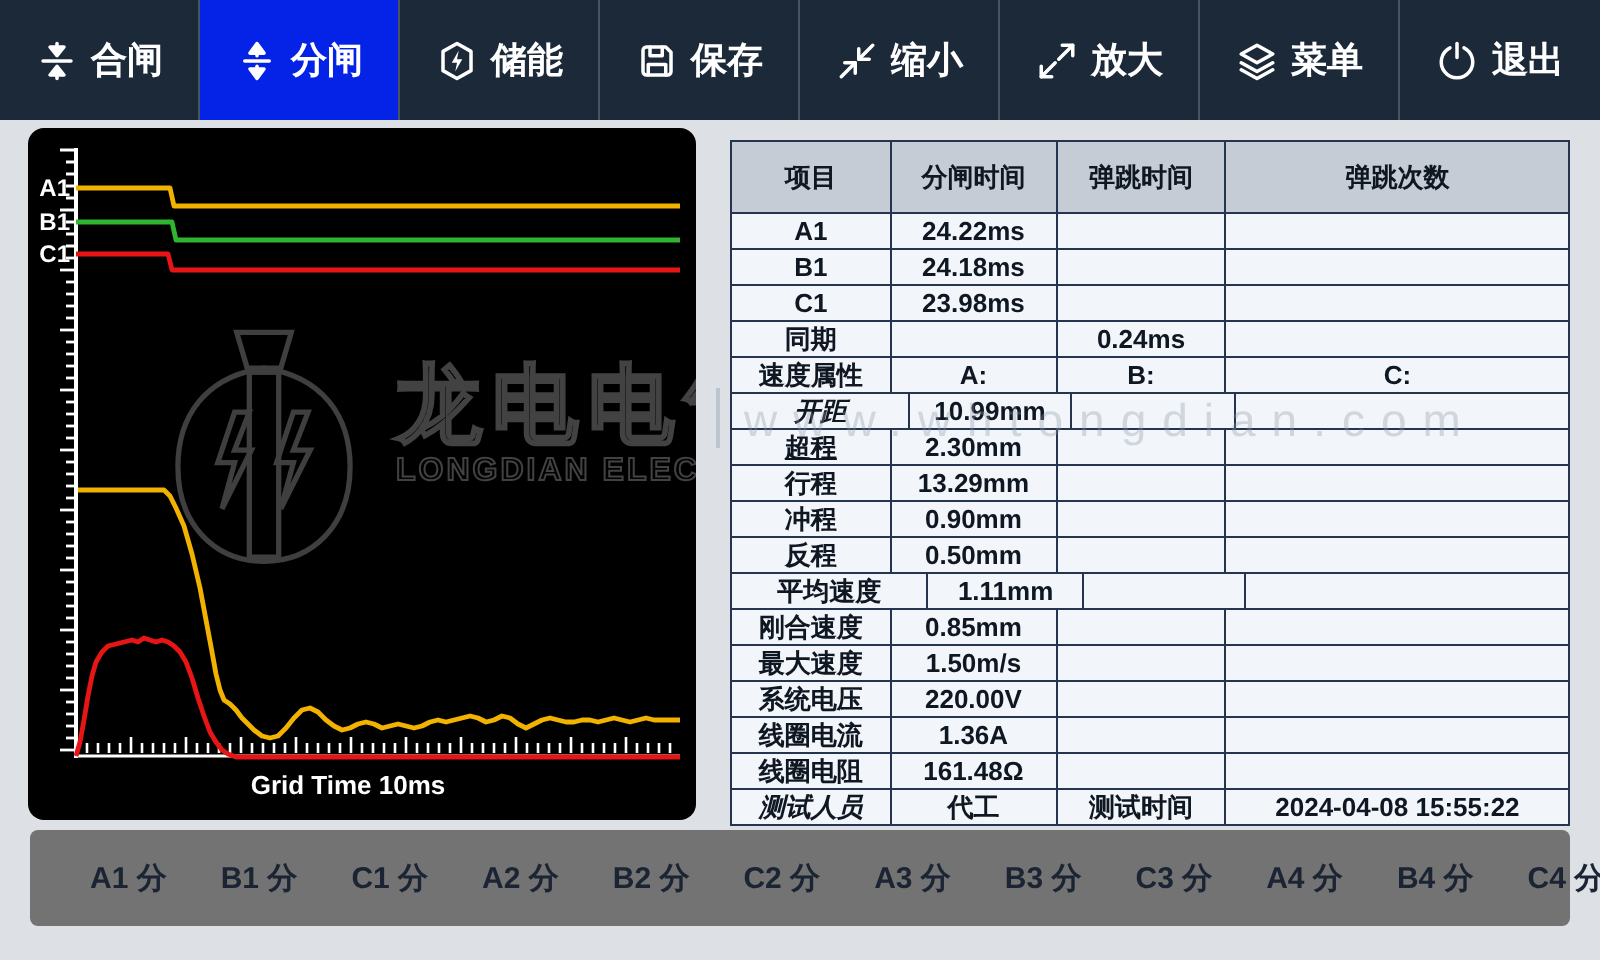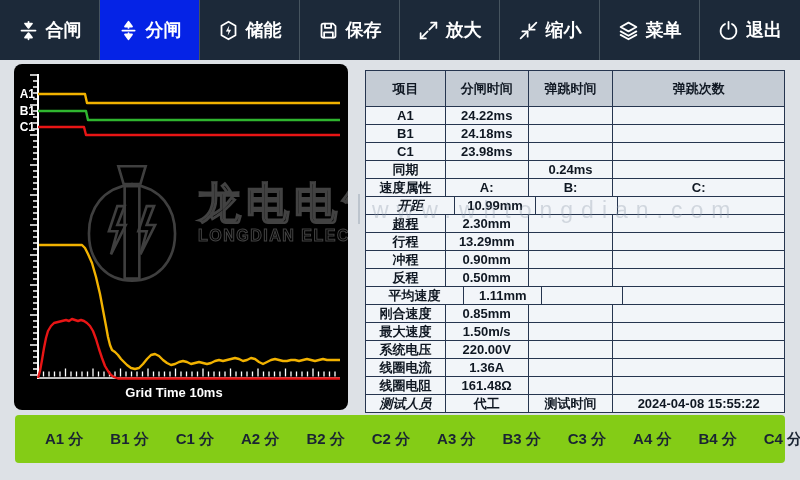--- a/index.html
+++ b/index.html
@@ -40,21 +40,21 @@
   .tcell:last-child { border-right:none; }
 
   
   .tbl-wm { position:absolute; left:358px; top:194px; z-index:5; pointer-events:none;
             border-left:2px solid rgba(140,152,168,.40); padding-left:12px; white-space:nowrap; }
   .tbl-wm .wm1 { font-size:27px; font-weight:700; letter-spacing:6px; color:rgba(140,152,168,.38); }
   .tbl-wm .wm2 { font-size:23px; font-weight:400; letter-spacing:8px; color:rgba(140,152,168,.33); margin-top:3px; }
 
   
   .bottom-bar { position:absolute; left:15px; top:415px; width:770px; height:48px;
-                background:#84cc16; border-radius:4px; display:flex; align-items:center;
+                background:#737373; border-radius:4px; display:flex; align-items:center;
                 padding-left:30px; gap:27px; font-size:15px; font-weight:700; color:#1a2433; }
   .bb-item { white-space:nowrap; }
 </style>
 </head>
 <body>
 
 <div class="toolbar" id="toolbar">
     <div class="tb-btn">
       <span class="tb-icon">
         <svg viewBox="0 0 24 24">
@@ -94,38 +94,38 @@
           <path d="M4 6a2 2 0 0 1 2-2h11l3 3v11a2 2 0 0 1-2 2H6a2 2 0 0 1-2-2z"></path>
           <path d="M8 4v5h7V4"></path>
           <path d="M7 20v-6h10v6"></path>
         </svg>
       </span>
       <span class="tb-label">保存</span>
     </div>
     <div class="tb-btn">
       <span class="tb-icon">
         <svg viewBox="0 0 24 24">
+          <path d="M21 3l-8 8"></path>
+          <path d="M13 5v6h6"></path>
+          <path d="M3 21l8-8"></path>
+          <path d="M11 19v-6H5"></path>
+        </svg>
+      </span>
+      <span class="tb-label">缩小</span>
+    </div>
+    <div class="tb-btn">
+      <span class="tb-icon">
+        <svg viewBox="0 0 24 24">
           <path d="M13 11 21 3"></path>
           <path d="M15 3h6v6"></path>
           <path d="M11 13 3 21"></path>
           <path d="M9 21H3v-6"></path>
         </svg>
       </span>
       <span class="tb-label">放大</span>
-    </div>
-    <div class="tb-btn">
-      <span class="tb-icon">
-        <svg viewBox="0 0 24 24">
-          <path d="M21 3l-8 8"></path>
-          <path d="M13 5v6h6"></path>
-          <path d="M3 21l8-8"></path>
-          <path d="M11 19v-6H5"></path>
-        </svg>
-      </span>
-      <span class="tb-label">缩小</span>
     </div>
     <div class="tb-btn">
       <span class="tb-icon">
         <svg viewBox="0 0 24 24">
           <path d="M12 3l9 5-9 5-9-5z"></path>
           <path d="M3 13l9 5 9-5"></path>
           <path d="M3 17l9 5 9-5"></path>
         </svg>
       </span>
       <span class="tb-label">菜单</span>

